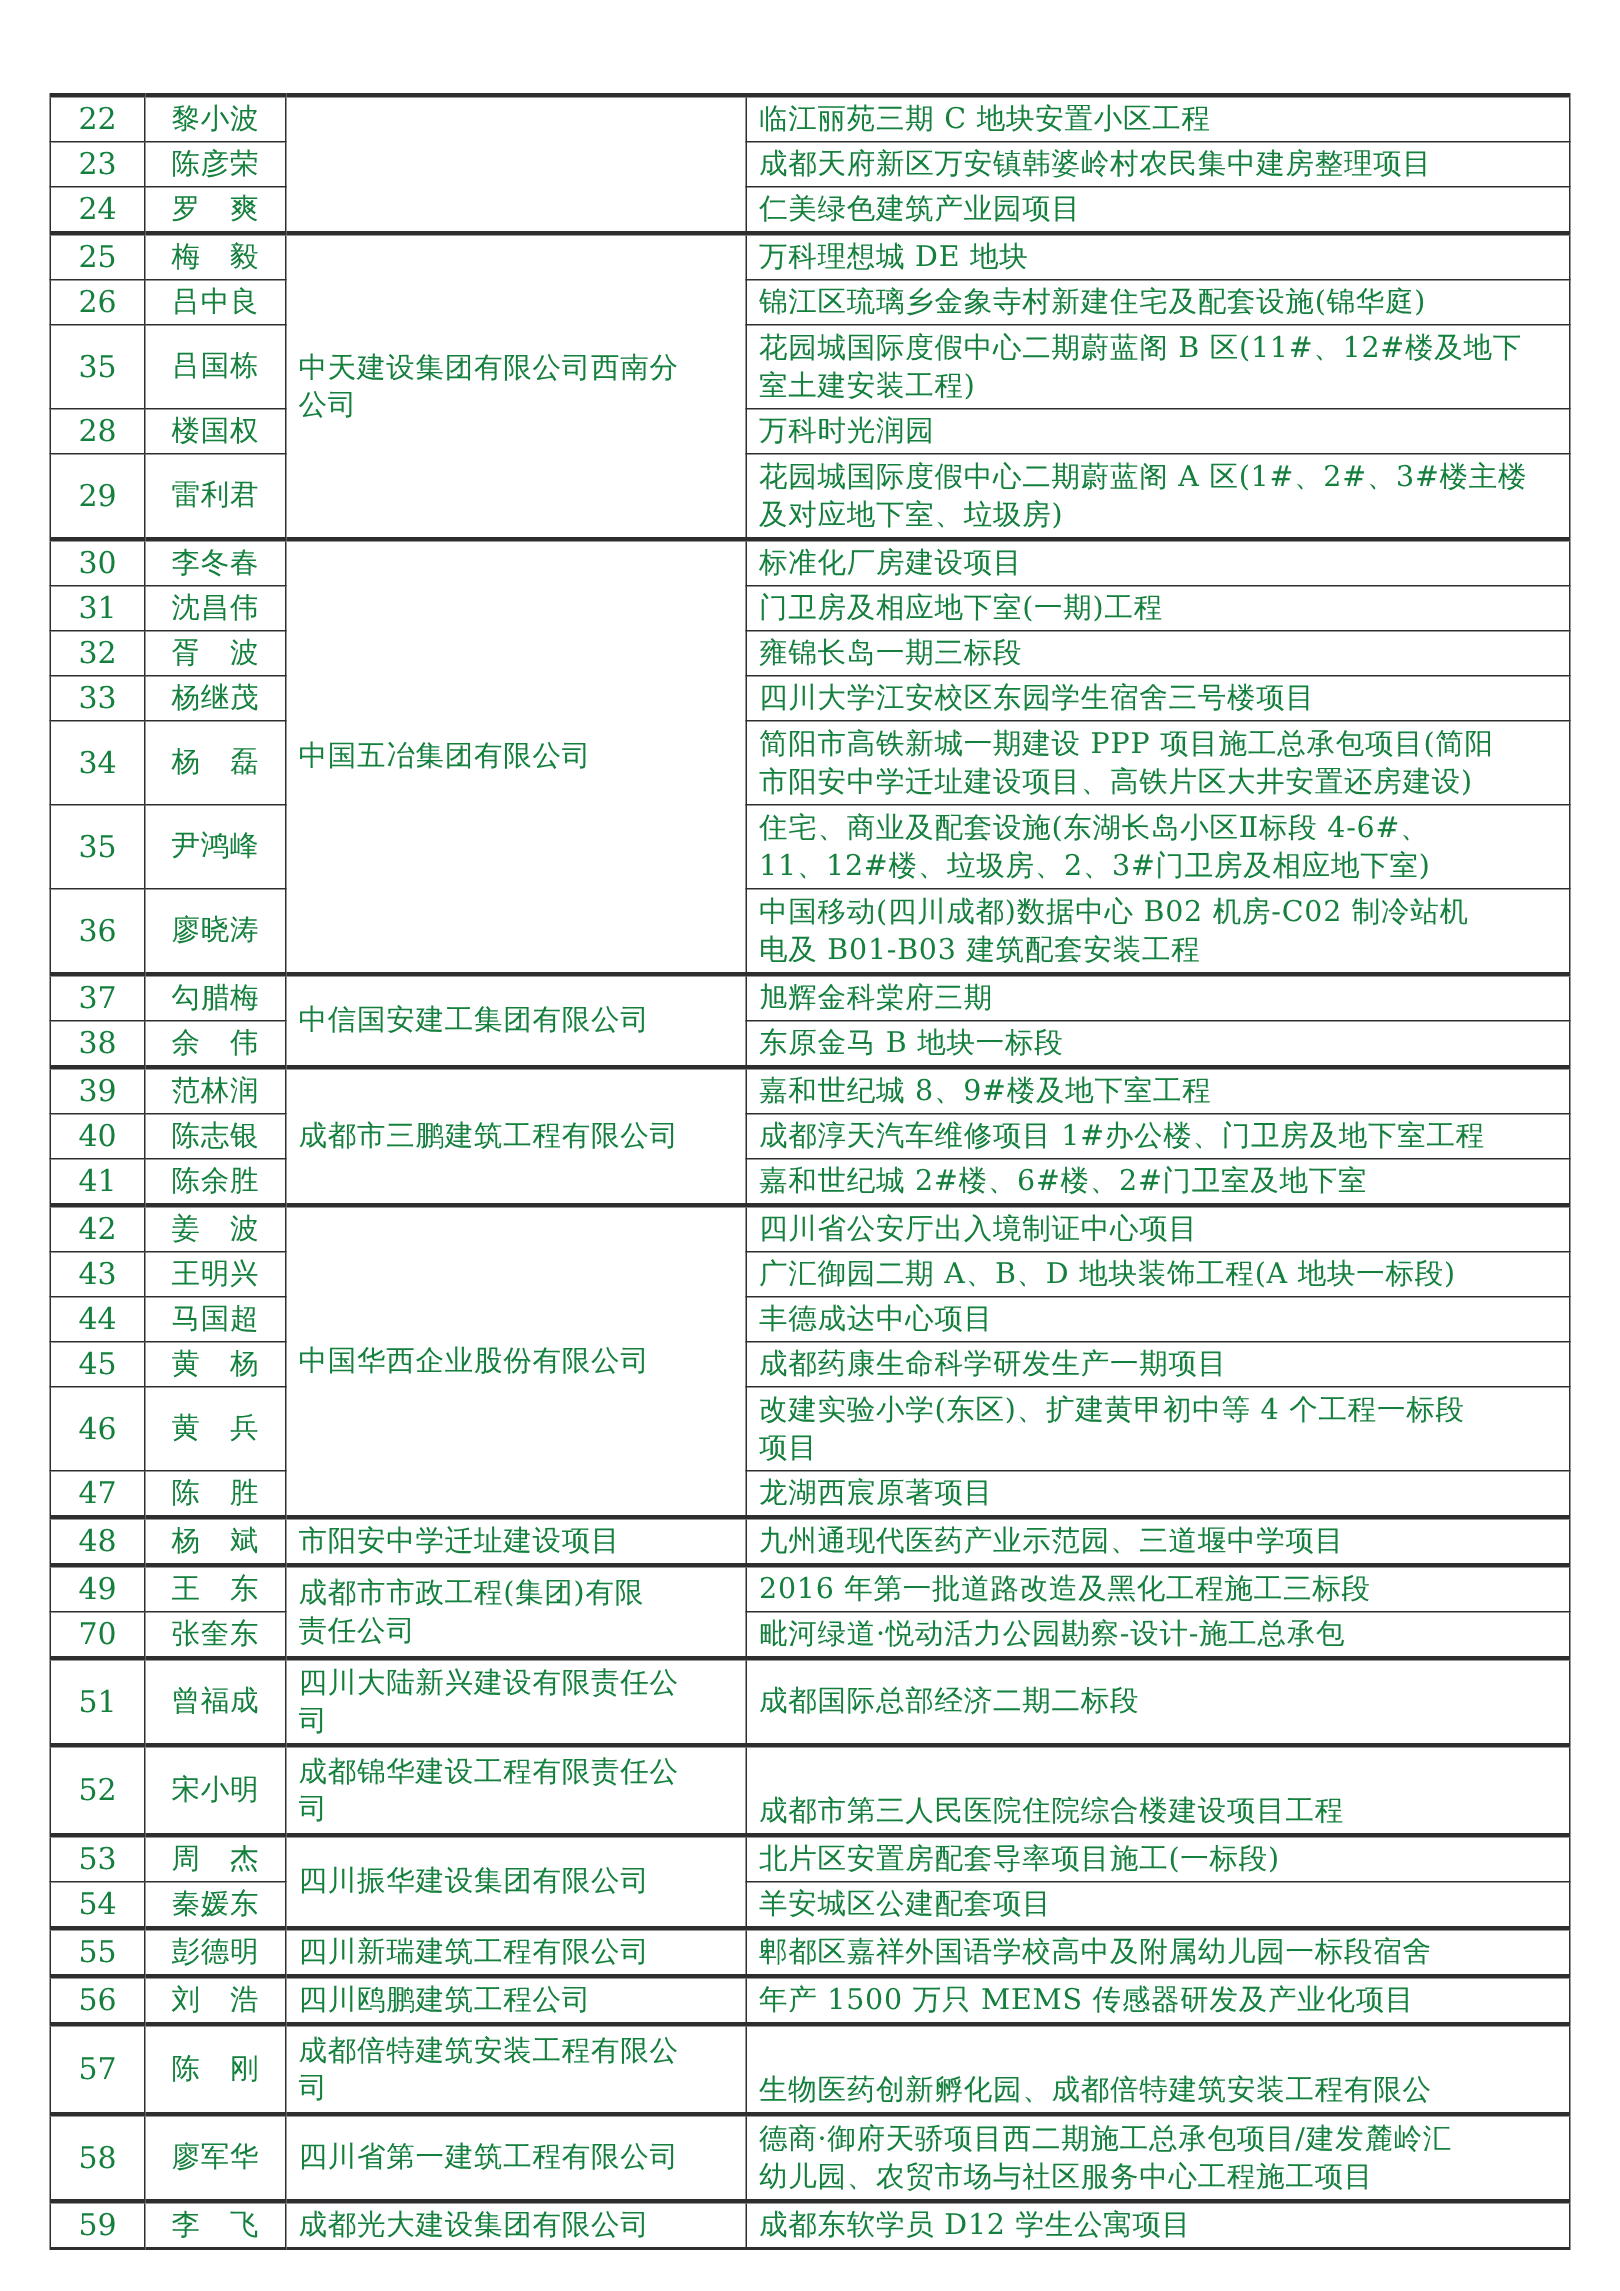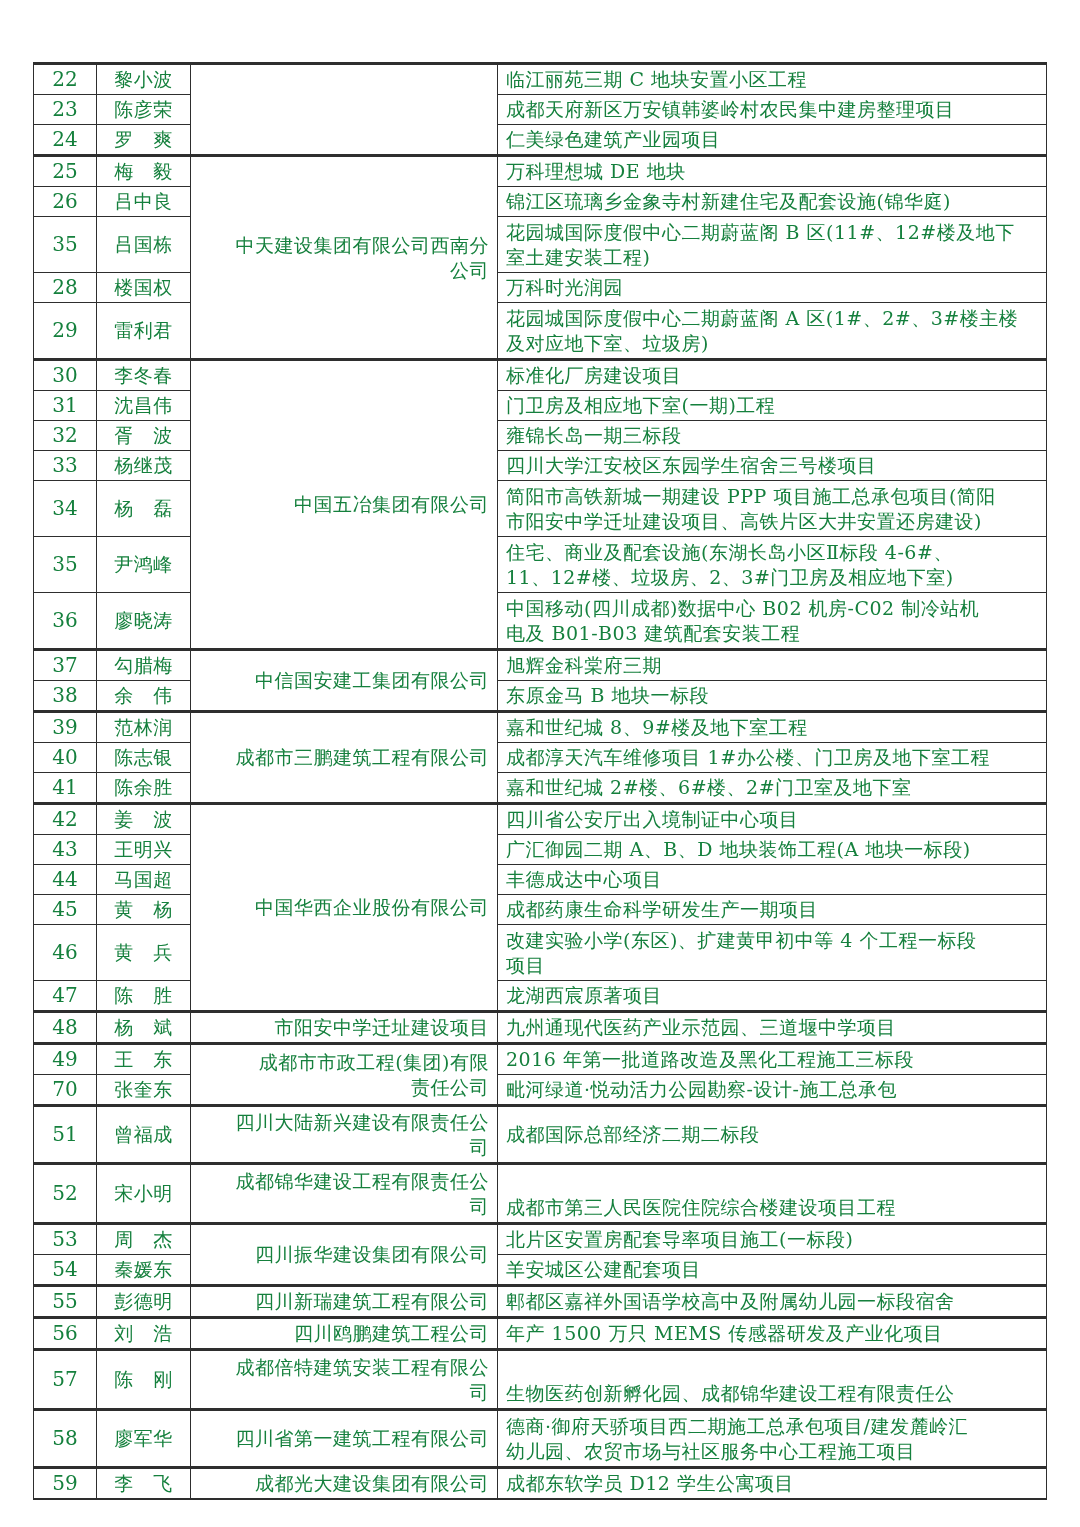--- a/index.html
+++ b/index.html
@@ -21,21 +21,21 @@
     font-size:19px;line-height:25px;letter-spacing:0.5px;
     padding:0 8px;vertical-align:middle;overflow:hidden;
     white-space:pre-line;
   }
   tr.h1 td{height:29px;}
   tr.h2 td{height:55px;}
   tr.grp td{border-top-width:3px;}
   tr:last-child td{border-bottom-width:2px;}
   td.no{text-align:center;padding:0;font-size:20px;letter-spacing:0;}
   td.name{text-align:center;padding:0 2px;margin-left:20px;}
-  td.company{text-align:right;}
+  td.company{text-align:left;}
   td.project{text-align:left;}
   td.vb{vertical-align:bottom;padding-bottom:2px;}
 </style>
 </head>
 <body>
 
 <div class="page">
   <table class="roster">
     <colgroup>
       <col class="c-no">
@@ -240,21 +240,21 @@
           <td class="no">56</td>
           <td class="name">刘　浩</td>
           <td class="company" rowspan="1">四川鸥鹏建筑工程公司</td>
           <td class="project">年产 1500 万只 MEMS 传感器研发及产业化项目</td>
         </tr>
         <tr class="h2 grp">
           <td class="no">57</td>
           <td class="name">陈　刚</td>
           <td class="company" rowspan="1">成都倍特建筑安装工程有限公
 司</td>
-          <td class="project vb">生物医药创新孵化园、成都锦华建设工程有限责任公</td>
+          <td class="project vb">生物医药创新孵化园、成都倍特建筑安装工程有限公</td>
         </tr>
         <tr class="h2 grp">
           <td class="no">58</td>
           <td class="name">廖军华</td>
           <td class="company" rowspan="1">四川省第一建筑工程有限公司</td>
           <td class="project">德商·御府天骄项目西二期施工总承包项目/建发麓岭汇
 幼儿园、农贸市场与社区服务中心工程施工项目</td>
         </tr>
         <tr class="h1 grp">
           <td class="no">59</td>

